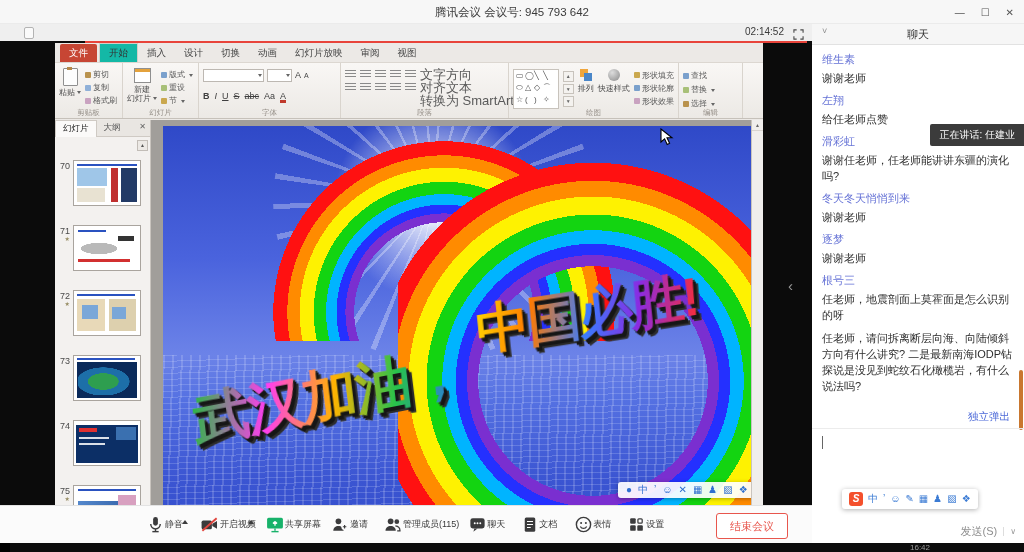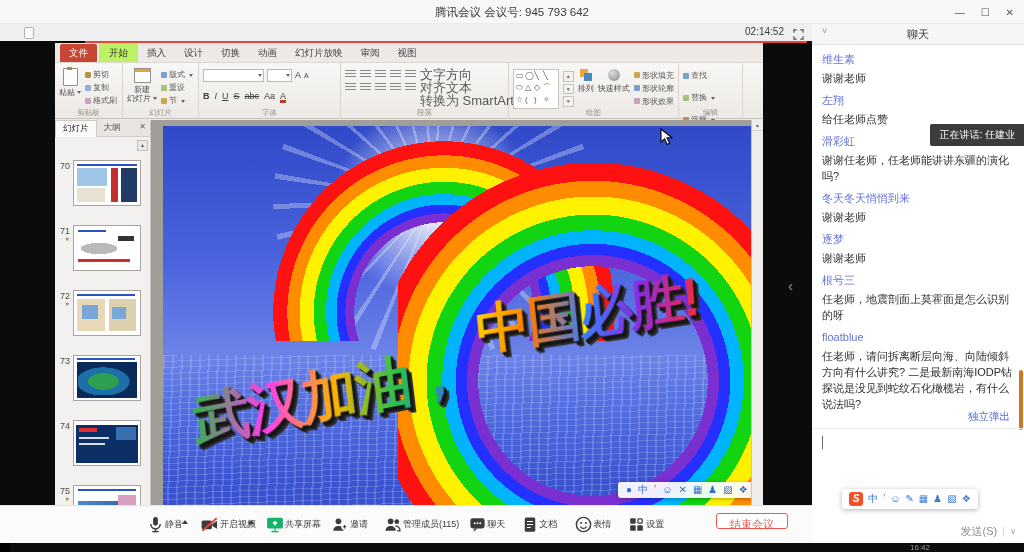--- a/index.html
+++ b/index.html
@@ -16,21 +16,21 @@
   #timer{position:absolute;right:28px;top:2px;font-size:10px;color:#3a3a3a;}
   #fsicon{position:absolute;right:8px;top:2px;}
   
   #share{position:absolute;left:0;top:41px;width:812px;height:464px;background:#0b0b0b;overflow:hidden;}
   #redline{position:absolute;left:85px;top:0;width:722px;height:2px;background:#e8443b;z-index:6;}
   
   #ppt{position:absolute;left:55px;top:2px;width:708px;height:462px;background:#ece9e6;overflow:hidden;}
   #ppt-tabs{display:flex;align-items:flex-end;height:19px;padding-left:5px;}
   .ptab{padding:3px 9px 2px;font-size:9.5px;color:#444;white-space:nowrap;}
   .ptab.file{background:#c74634;color:#fff;margin-right:2px;border-radius:2px 2px 0 0;}
-  .ptab.active{background:#bef264;border:1px solid #d4cfc9;border-bottom:none;color:#333;}
+  .ptab.active{background:#14b8a6;border:1px solid #d4cfc9;border-bottom:none;color:#333;}
   #ribbon{position:relative;height:57px;background:linear-gradient(#f9f7f5,#ece9e5);border-top:1px solid #dcd7d1;border-bottom:1px solid #c6c1ba;display:flex;box-sizing:border-box;}
   .rgroup{position:relative;border-right:1px solid #d9d4cd;padding:3px 4px 11px 4px;box-sizing:border-box;display:flex;gap:4px;}
   .glabel{position:absolute;bottom:0;left:0;right:0;text-align:center;font-size:7.5px;color:#97918a;}
   .bigbtn{display:flex;flex-direction:column;align-items:center;justify-content:flex-start;font-size:8px;color:#4c4c4c;text-align:center;line-height:9px;}
   .icon-paste{width:13px;height:16px;background:#fdfdfd;border:1px solid #8f8f8f;border-radius:1px;margin:2px 0;position:relative;}
   .icon-paste:before{content:"";position:absolute;left:3px;top:-2px;width:5px;height:3px;background:#b5884a;}
   .icon-newslide{width:15px;height:13px;background:#fff;border:1px solid #8f8f8f;margin:2px 0;position:relative;}
   .icon-newslide:before{content:"";position:absolute;left:0;top:0;right:0;height:3px;background:#e4a23c;}
   .dd{display:inline-block;width:0;height:0;border-left:2.5px solid transparent;border-right:2.5px solid transparent;border-top:3px solid #666;margin-left:2px;vertical-align:middle;}
   .smallcol{display:flex;flex-direction:column;justify-content:flex-start;gap:1px;padding-top:3px;}
@@ -55,21 +55,21 @@
   .shape-g{display:inline-block;width:9px;}
   .updown{display:flex;flex-direction:column;gap:2px;padding-top:5px;}
   .ud{width:9px;height:9px;border:1px solid #c8c3bc;background:#f4f2ef;font-size:5px;color:#666;text-align:center;line-height:8px;}
   .dstack{display:flex;flex-direction:column;align-items:center;font-size:8px;color:#4c4c4c;padding-top:3px;gap:2px;white-space:nowrap;}
   .icon-arrange{width:12px;height:12px;position:relative;}
   .icon-arrange i{position:absolute;width:8px;height:8px;display:block;}
   .icon-arrange i:first-child{left:0;top:0;background:#f0a63c;}
   .icon-arrange i:last-child{right:0;bottom:0;background:#4a86c8;}
   .icon-qstyle{width:12px;height:12px;border-radius:50%;background:radial-gradient(circle at 35% 30%,#ddd,#8a8a8a);}
   .draw-right{font-size:8px;color:#5a5a5a;line-height:13px;padding-top:3px;white-space:nowrap;}
-  .edit-col{display:flex;flex-direction:column;gap:10px;padding-top:4px;}
+  .edit-col{display:flex;flex-direction:column;gap:2px;padding-top:4px;}
   
   #thumb-panel{position:absolute;left:0;top:77px;width:96px;bottom:0;background:#f3f1ef;border-right:1px solid #c9c4be;box-sizing:border-box;}
   #panel-tabs{display:flex;align-items:center;height:16px;border-bottom:1px solid #cfcac4;background:#e9e6e2;position:relative;}
   .panel-tab{font-size:8.5px;color:#555;padding:2px 7px;}
   .panel-tab.active{background:#fbfaf9;border:1px solid #cfcac4;border-bottom:none;color:#222;}
   #panel-close{position:absolute;right:4px;top:2px;font-size:8px;color:#666;}
   #thumb-scrollup{position:absolute;right:2px;top:20px;width:9px;height:9px;border:1px solid #c2bdb7;background:#ece9e5;font-size:5px;color:#555;text-align:center;line-height:8px;}
   #thumbs{padding-top:6px;}
   .thumb-row{display:flex;margin:17px 2px 9px 0;height:48px;}
   .tnumcol{width:18px;text-align:right;font-size:9px;color:#4a4a4a;padding:1px 3px 0 0;box-sizing:border-box;}
@@ -127,21 +127,21 @@
   #sogou{width:14px;height:14px;background:#f4502c;color:#fff;border-radius:3px;font-weight:bold;font-style:italic;font-size:10px;text-align:center;line-height:14px;}
   #chat-ime .ime-g{color:#3b7bd4;font-size:10px;line-height:10px;}
   #send{position:absolute;right:8px;bottom:4px;display:flex;align-items:center;font-size:11px;color:#8f8f8f;}
   #send .sv{margin-left:6px;padding-left:6px;border-left:1px solid #ddd;font-size:8px;color:#999;}
   
   #toolbar{position:absolute;left:0;top:505px;width:812px;height:38px;background:#fbfbfb;border-top:1px solid #e3e3e3;display:flex;align-items:center;padding-left:146px;gap:9px;box-sizing:border-box;}
   .titem{position:relative;display:flex;flex-direction:row;align-items:center;min-width:44px;}
   .ticon{height:19px;display:flex;align-items:center;}
   .tlabel{font-size:9px;color:#3a3a3a;margin-top:0;white-space:nowrap;}
   .tcaret{position:absolute;right:2px;top:5px;width:0;height:0;border-left:3.5px solid transparent;border-right:3.5px solid transparent;border-bottom:4.5px solid #3b3b3c;}
-  #end-btn{position:absolute;right:24px;top:7px;height:16px;line-height:21px;padding:0 13px;border:1px solid #e8564d;color:#e8564d;background:#fff;border-radius:3px;font-size:11px;box-sizing:border-box;}
+  #end-btn{position:absolute;right:24px;top:7px;height:26px;line-height:21px;padding:0 13px;border:1px solid #e8564d;color:#e8564d;background:#fff;border-radius:3px;font-size:11px;box-sizing:border-box;}
   
   #bottombar{position:absolute;left:10px;top:543px;width:1024px;height:9px;background:#0d0d0d;}
   #bb-time{position:absolute;left:900px;top:0;font-size:8px;color:#9a9a9a;line-height:9px;}
 </style>
 </head>
 <body>
 
 <div id="app">
 
   <div id="titlebar">
@@ -418,21 +418,20 @@
         </div>
         <div class="msg">
           <div class="cuser">逐梦</div>
           <div class="ctext">谢谢老师</div>
         </div>
         <div class="msg">
           <div class="cuser">根号三</div>
           <div class="ctext">任老师，地震剖面上莫霍面是怎么识别的呀</div>
         </div>
         <div class="msg">
-          <div class="cuser">floatblue</div>
           <div class="ctext">任老师，请问拆离断层向海、向陆倾斜方向有什么讲究? 二是最新南海IODP钻探说是没见到蛇纹石化橄榄岩，有什么说法吗?</div>
         </div>
       </div>
     <div id="speak-tip">正在讲话: 任建业</div>
     <div id="chat-scroll"></div>
     <div id="popout">独立弹出</div>
     <div id="chat-div"></div>
     <div id="caret-line"></div>
     <div id="chat-ime">
       <span id="sogou">S</span>

